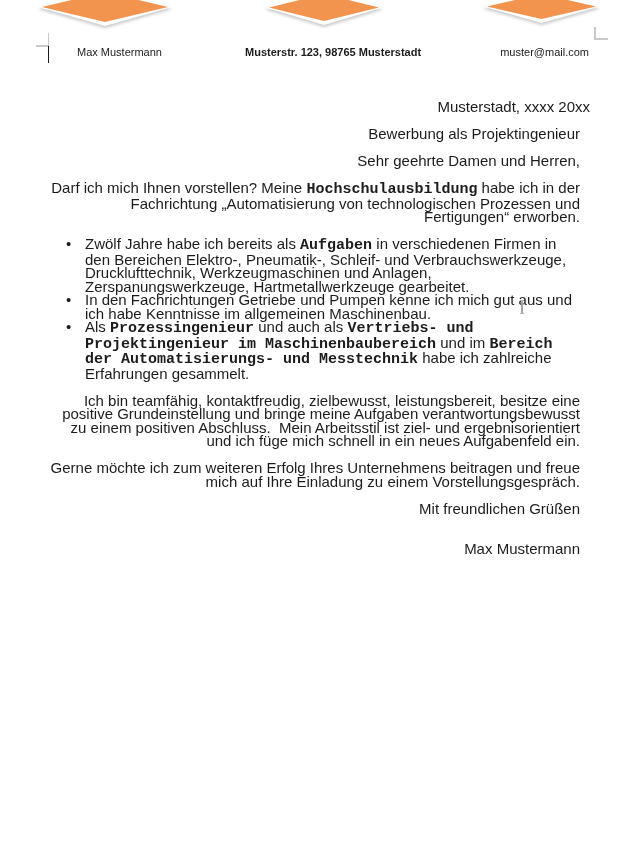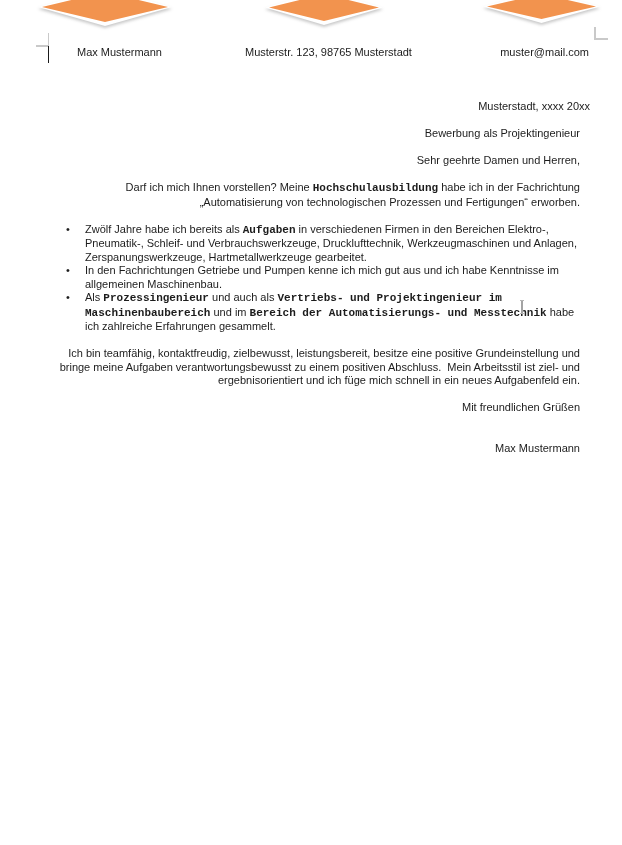--- a/index.html
+++ b/index.html
@@ -26,27 +26,27 @@
   .mark { position:absolute; background:#c9c9c9; }
   .mark-left-h  { left:36px;  top:45px; width:13px;  height:1.5px; }
   .mark-left-v  { left:47.5px; top:33px; width:1.5px; height:13px; }
   .mark-right-v { left:594px; top:27px; width:1.5px; height:12px; }
   .mark-right-h { left:594px; top:38px; width:14px;  height:1.5px; }
   .header-caret { position:absolute; left:47.5px; top:46px; width:1.5px; height:17px; background:#1a1a1a; }
 
   
   .contact { position:absolute; top:46px; left:0; width:622px; font-size:11px; line-height:13px; }
   .contact .name    { position:absolute; left:77px;  top:0; white-space:nowrap; }
-  .contact .address { position:absolute; left:245px; top:0; white-space:nowrap; }
+  .contact .address { position:absolute; left:245px; top:0; white-space:nowrap;font-weight:bold; }
   .contact .email   { position:absolute; right:33px; top:0; white-space:nowrap; }
 
   
   .body-text {
     position:absolute; left:46px; top:100px; width:544px;
-    font-size:11px; line-height:13.5px;
+    font-size:15px; line-height:13.5px;
   }
   .body-text p { margin:0 0 13.5px 0; padding-right:10px; white-space:pre-wrap;text-align:right; }
   .body-text p.date { text-align:right; padding-right:0; }
   .body-text p.closing { margin-bottom:27px; }
   .body-text p:last-child { margin-bottom:0; }
   .b { font-weight:bold;font-family:Liberation Mono, monospace; }
 
   ul.exp { list-style:none; margin:0 0 13.5px 0; padding:0; }
   ul.exp li { position:relative; padding-left:39px; padding-right:12px; white-space:pre-wrap; }
   ul.exp li::before { content:"\2022"; position:absolute; left:20px; top:0; }
@@ -92,19 +92,20 @@
     <p class="date">Musterstadt, xxxx 20xx</p>
     <p>Bewerbung als Projektingenieur</p>
     <p>Sehr geehrte Damen und Herren,</p>
     <p><span>Darf ich mich Ihnen vorstellen? Meine </span><span class="b">Hochschulausbildung</span><span> habe ich in der Fachrichtung „Automatisierung von technologischen Prozessen und Fertigungen“ erworben.</span></p>
     <ul class="exp">
       <li><span>Zwölf Jahre habe ich bereits als </span><span class="b">Aufgaben</span><span> in verschiedenen Firmen in den Bereichen Elektro-, Pneumatik-, Schleif- und Verbrauchswerkzeuge, Drucklufttechnik, Werkzeugmaschinen und Anlagen, Zerspanungswerkzeuge, Hartmetallwerkzeuge gearbeitet.</span></li>
       <li><span>In den Fachrichtungen Getriebe und Pumpen kenne ich mich gut aus und ich habe Kenntnisse im allgemeinen Maschinenbau.</span></li>
       <li><span>Als </span><span class="b">Prozessingenieur</span><span> und auch als </span><span class="b">Vertriebs- und Projektingenieur im Maschinenbaubereich</span><span> und im </span><span class="b">Bereich der Automatisierungs- und Messtechnik</span><span> habe ich zahlreiche Erfahrungen gesammelt.</span></li>
     </ul>
     <p><span>Ich bin teamfähig, kontaktfreudig, zielbewusst, leistungsbereit, besitze eine positive Grundeinstellung und bringe meine Aufgaben verantwortungsbewusst zu einem positiven Abschluss.  Mein Arbeitsstil ist ziel- und ergebnisorientiert und ich füge mich schnell in ein neues Aufgabenfeld ein.</span></p>
+    <p><span>Gerne möchte ich zum weiteren Erfolg Ihres Unternehmens beitragen und freue mich auf Ihre Einladung zu einem Vorstellungsgespräch.</span></p>
     <p class="closing">Mit freundlichen Grüßen</p>
     <p>Max Mustermann</p>
   </div>
 
   <div class="ibeam"></div>
 
 </div>
 
 </body></html>

